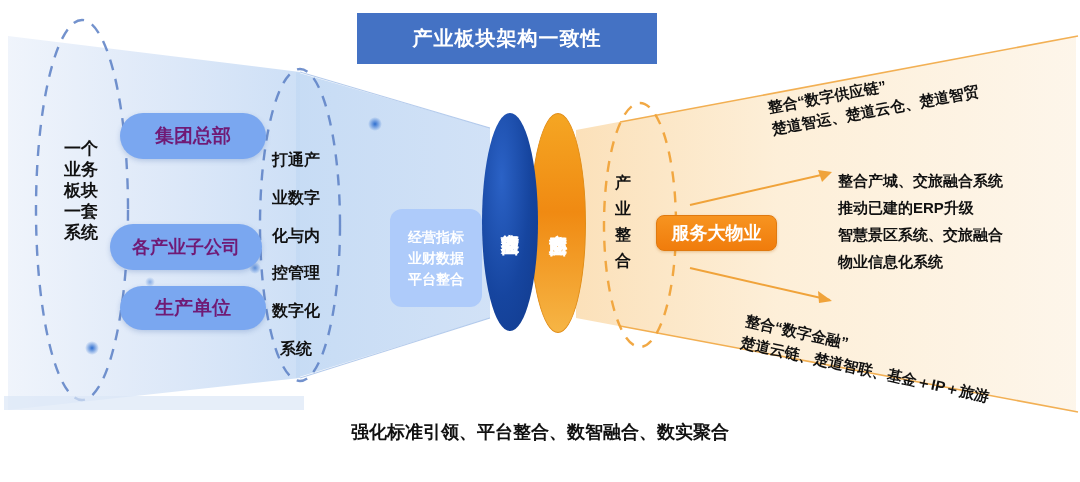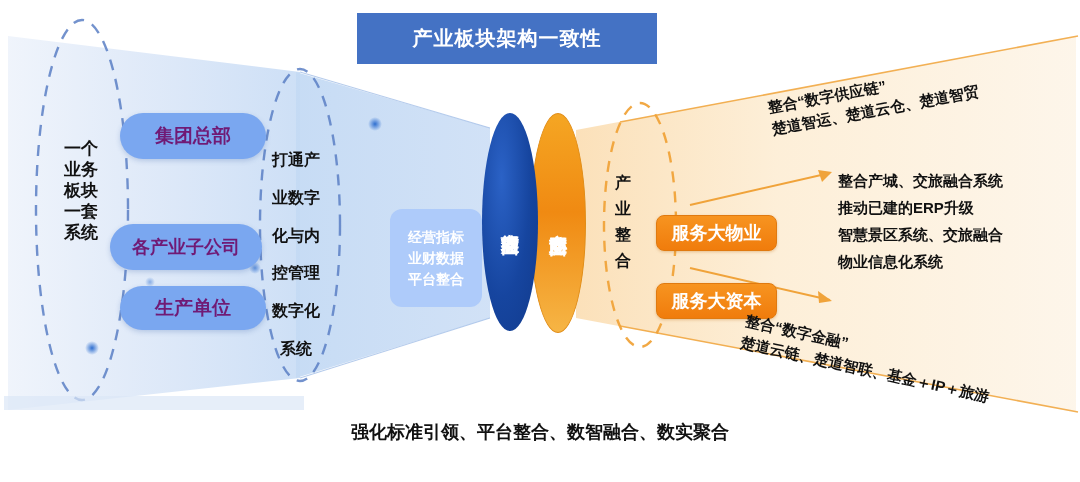--- a/index.html
+++ b/index.html
@@ -248,21 +248,20 @@
   </div>
 
   <div class="abs" id="integration-label">
     <span>产</span>
     <span>业</span>
     <span>整</span>
     <span>合</span>
   </div>
 
   <div class="abs svc" id="svc-property">服务大物业</div>
-  <div class="abs svc" id="svc-capital">服务大资本</div>
 
   <div class="abs rot-note" id="note-supply">
     <div>整合“数字供应链”</div>
     <div>楚道智运、楚道云仓、楚道智贸</div>
   </div>
 
   <div class="abs rot-note" id="note-finance">
     <div>整合“数字金融”</div>
     <div>楚道云链、楚道智联、基金＋IP＋旅游</div>
   </div>

